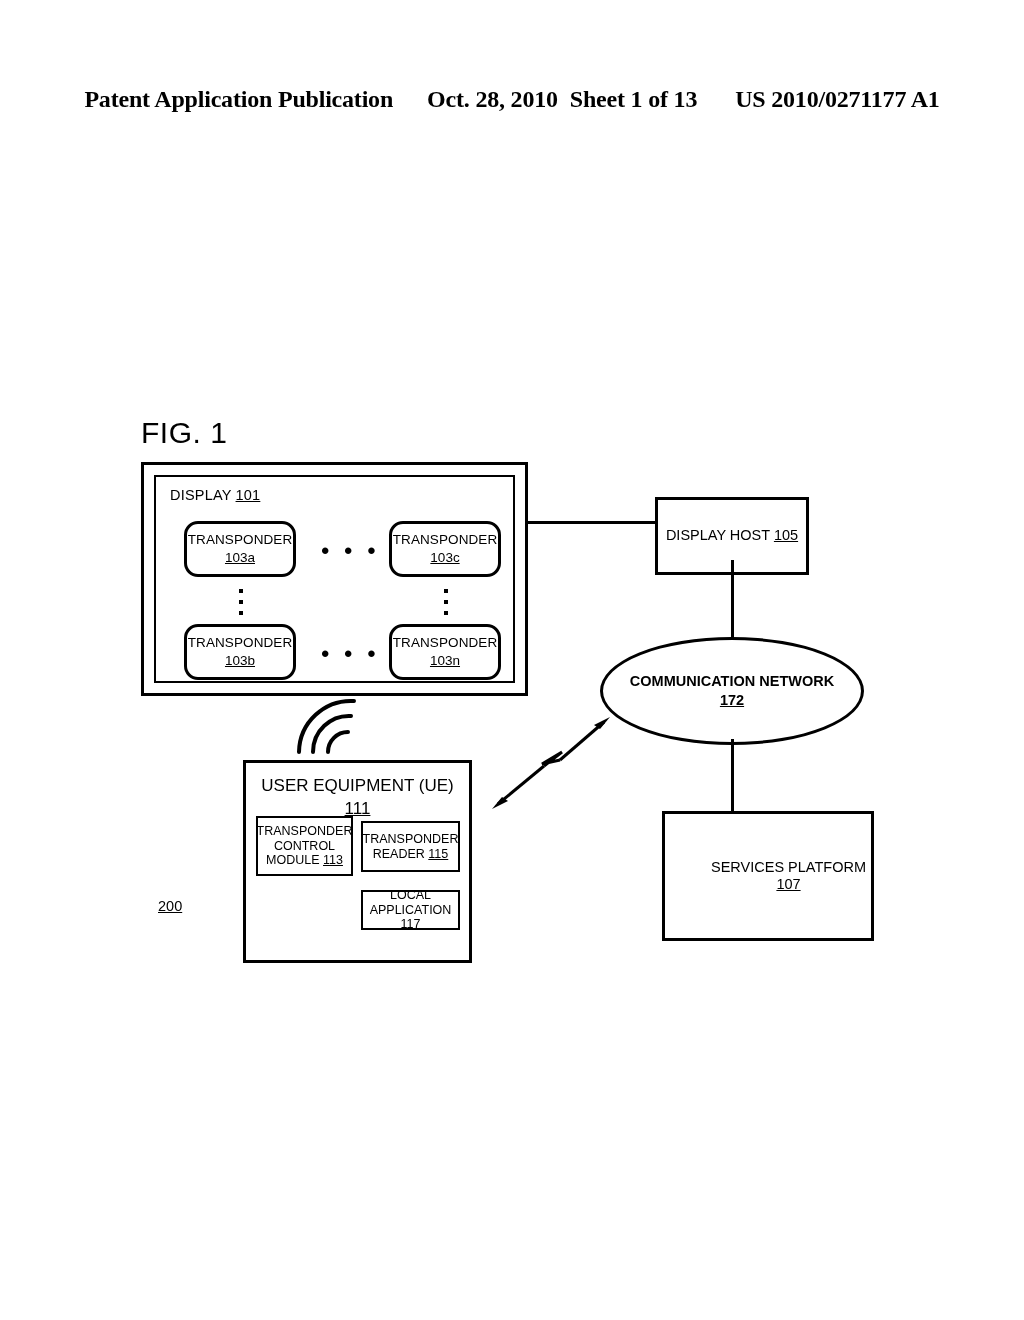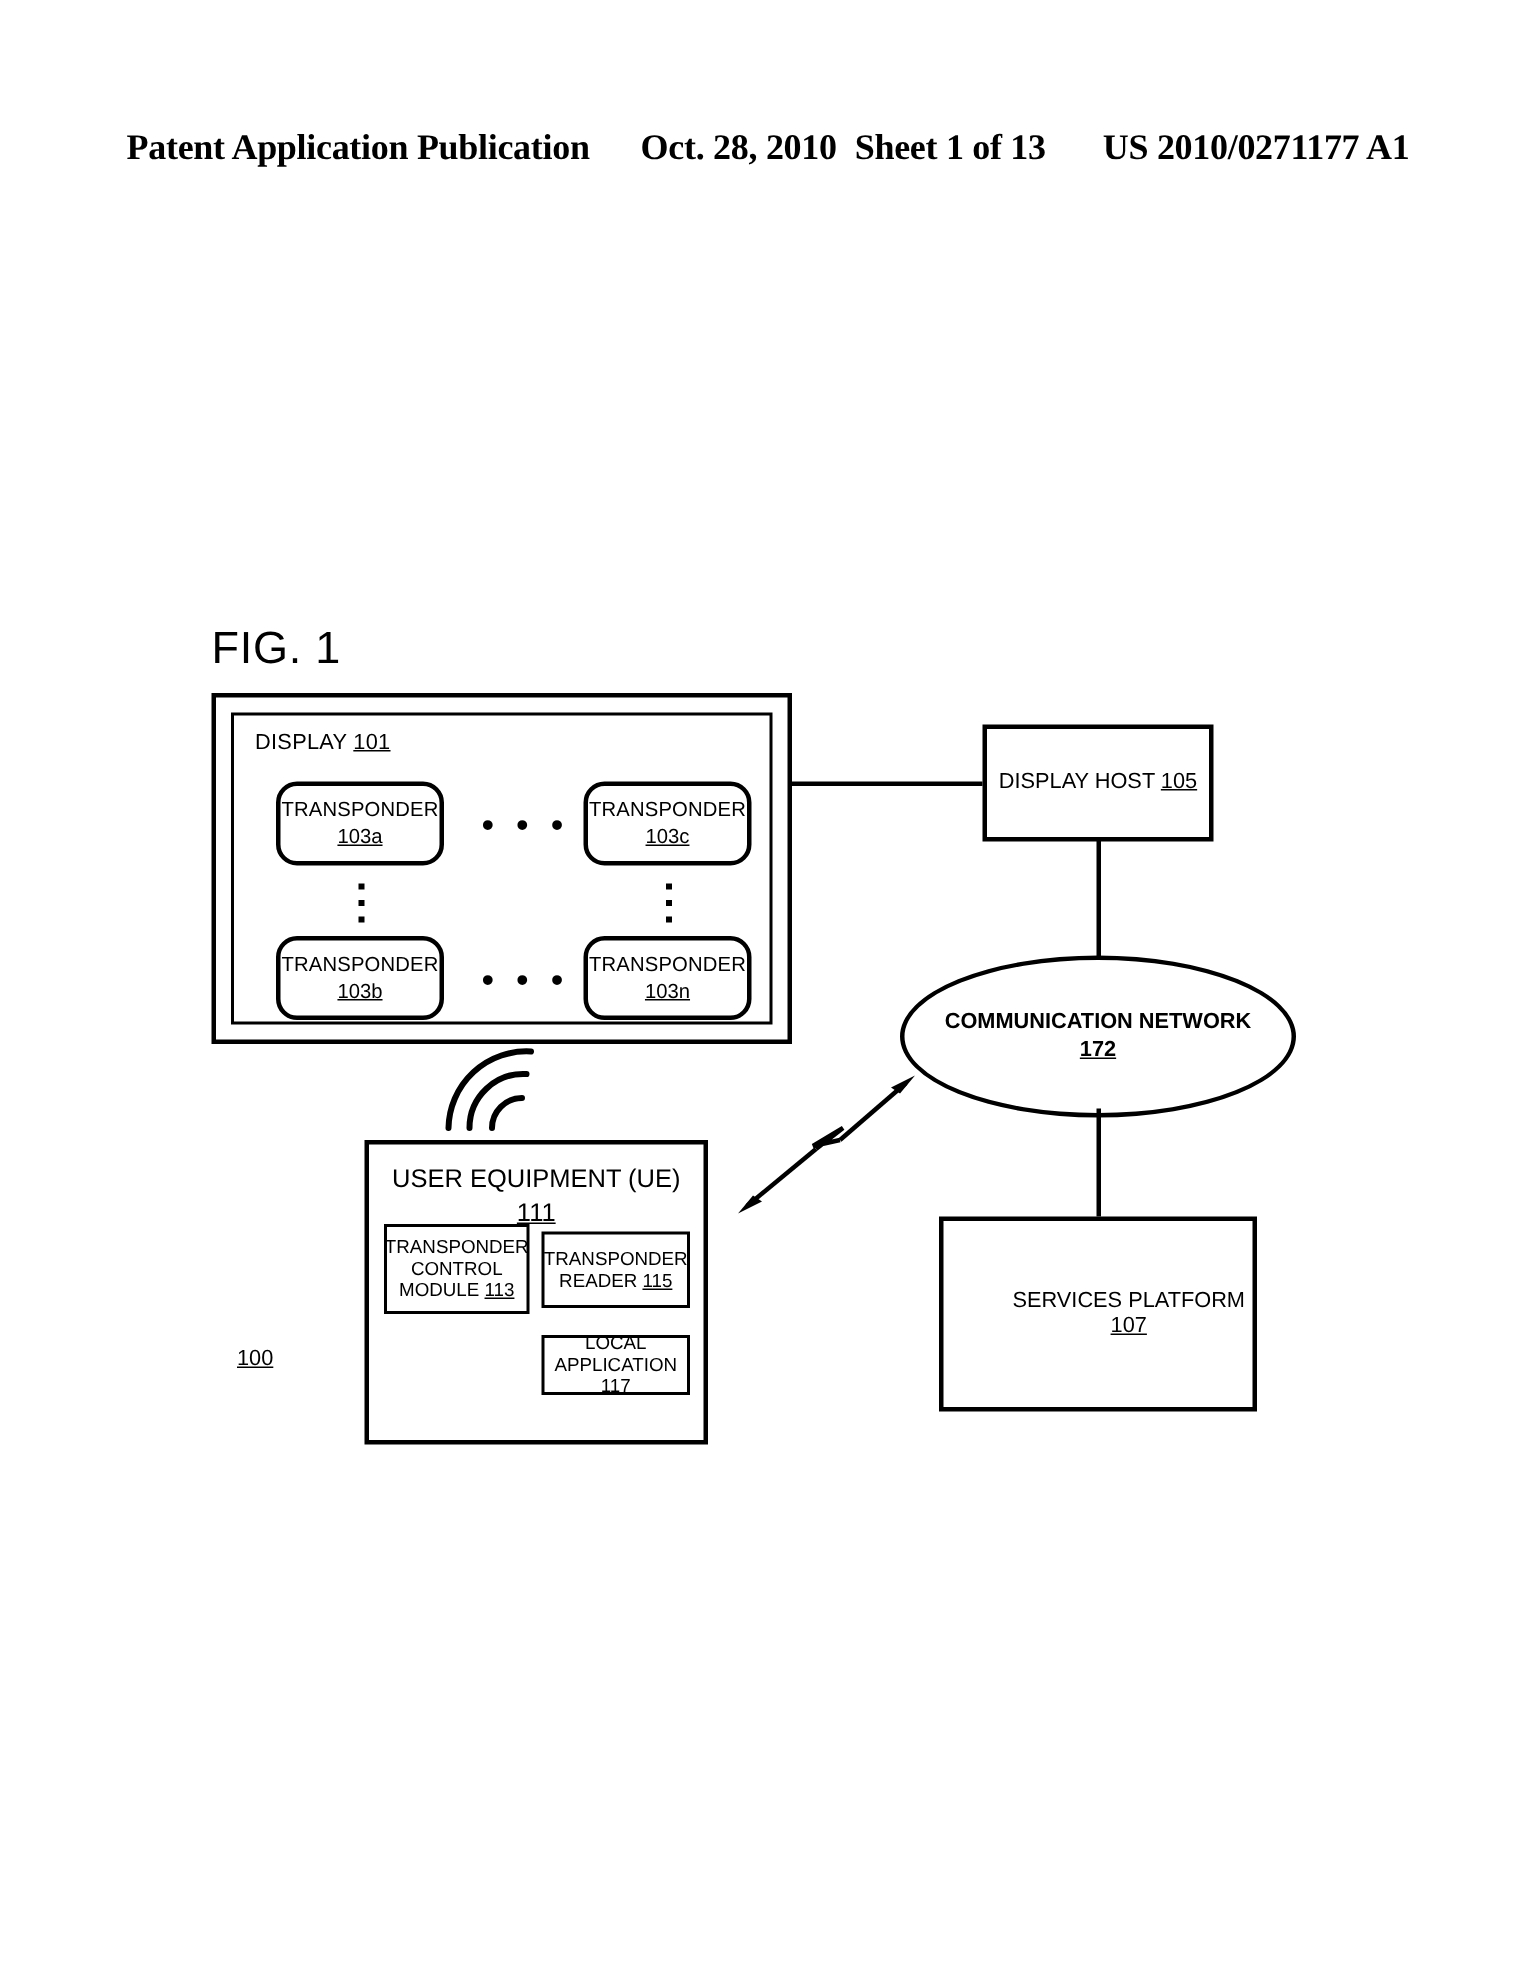--- a/index.html
+++ b/index.html
@@ -134,21 +134,21 @@
   }
   .vdots i {
     display: block;
     width: 4px;
     height: 4px;
     background: #000;
   }
 
   
   #display-host {
-    left: 655px; top: 483px; width: 154px; height: 78px;
+    left: 655px; top: 497px; width: 154px; height: 78px;
     font-size: 14.5px;
   }
 
   
   #network-ellipse {
     position: absolute;
     left: 600px;
     top: 637px;
     width: 264px;
     height: 108px;
@@ -161,21 +161,21 @@
     align-items: center;
     justify-content: center;
     text-align: center;
     font-size: 14.5px;
     line-height: 1.3;
     font-weight: bold;
   }
 
   
   #services-platform {
-    left: 626px; top: 811px; width: 212px; height: 130px;
+    left: 662px; top: 811px; width: 212px; height: 130px;
     font-size: 14.5px;
     padding-left: 41px;
   }
 
   
   #ue-box {
     position: absolute;
     left: 243px;
     top: 760px;
     width: 229px;
@@ -351,13 +351,13 @@
     <span class="u">115</span>
   </div>
 </div>
 
 <div class="dbox dbox-thin" id="localapp-box">
   <div>LOCAL</div>
   <div>APPLICATION</div>
   <div class="u">117</div>
 </div>
 
-<div id="system-ref" class="u">100</div>
+<div id="system-ref" class="u">200</div>
 
 </body></html>

